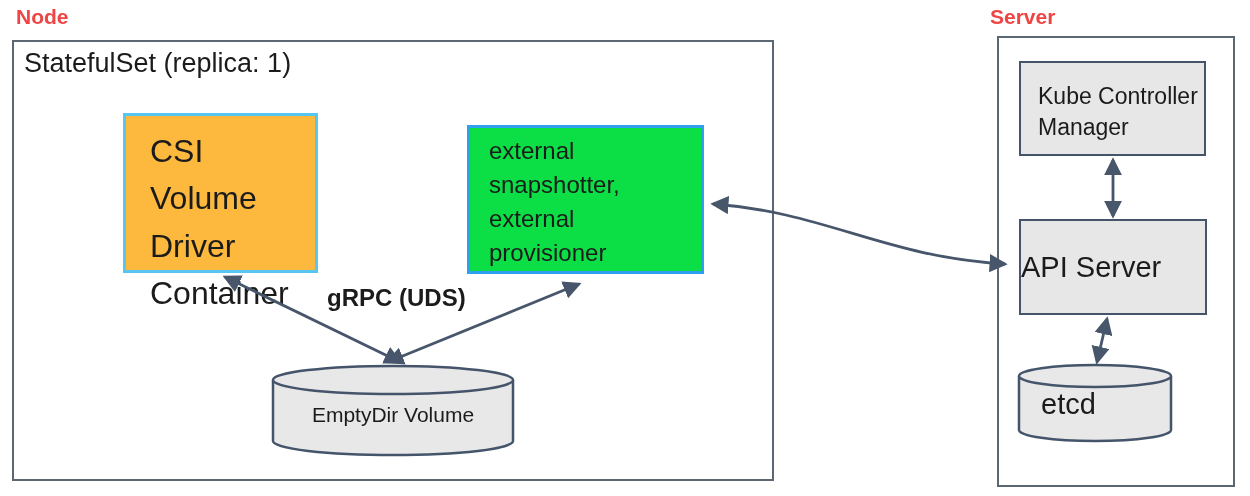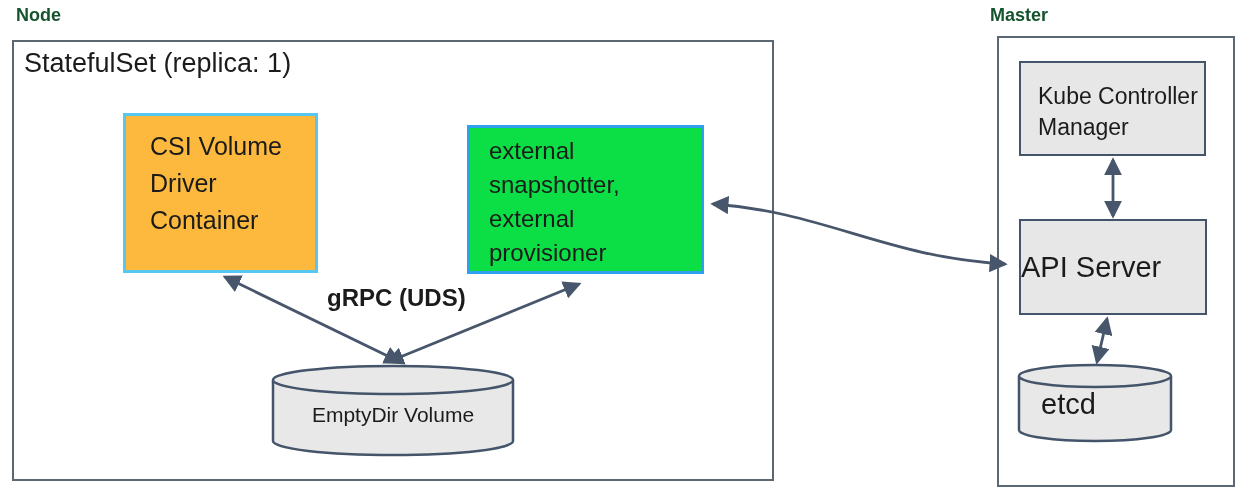--- a/index.html
+++ b/index.html
@@ -13,22 +13,22 @@
     height: 496px;
     background: #ffffff;
     font-family: "Liberation Sans", sans-serif;
     color: #1b1b1b;
     overflow: hidden;
   }
   .abs { position: absolute; }
 
   .section-label {
     font-weight: bold;
-    font-size: 18px;
-    color: #14532d;
+    font-size: 21px;
+    color: #ef4444;
     text-align: right;
   }
 
   .outer-box {
     box-sizing: border-box;
     border: 2px solid #5b6873;
     background: transparent;
   }
 
   .statefulset-title {
@@ -39,21 +39,21 @@
   .shape-box {
     box-sizing: border-box;
   }
 
   .csi-box {
     left: 123px; top: 113px;
     width: 195px; height: 160px;
     background: #fcb93e;
     border: 3px solid #55c7f2;
     padding: 12px 8px 0 24px;
-    font-size: 25px;
+    font-size: 32px;
     line-height: 1.48;
   }
 
   .sidecar-box {
     left: 467px; top: 125px;
     width: 237px; height: 149px;
     background: #0bdf45;
     border: 3px solid #2fa0f0;
     padding: 6px 10px 0 19px;
     font-size: 24px;
@@ -117,21 +117,21 @@
   <div class="abs outer-box" style="left:12px; top:40px; width:762px; height:441px;"></div>
 
   <div class="abs statefulset-title" style="left:24px; top:48px;">StatefulSet (replica: 1)</div>
 
   <div class="abs shape-box csi-box">CSI Volume Driver Container</div>
 
   <div class="abs shape-box sidecar-box">external snapshotter, external provisioner</div>
 
   <div class="abs grpc-label">gRPC (UDS)</div>
 
-  <div class="abs section-label" style="left:990px; top:5px;">Master</div>
+  <div class="abs section-label" style="left:990px; top:5px;">Server</div>
 
   <div class="abs outer-box" style="left:997px; top:36px; width:238px; height:451px;"></div>
 
   <div class="abs shape-box gray-box kcm-box">Kube Controller Manager</div>
 
   <div class="abs shape-box gray-box api-box">API Server</div>
 
   <svg class="overlay" viewBox="0 0 1250 496">
     <defs>
       <marker id="arrow" viewBox="0 0 10 10" refX="8.5" refY="5" markerWidth="6.5" markerHeight="6.5" orient="auto-start-reverse">

